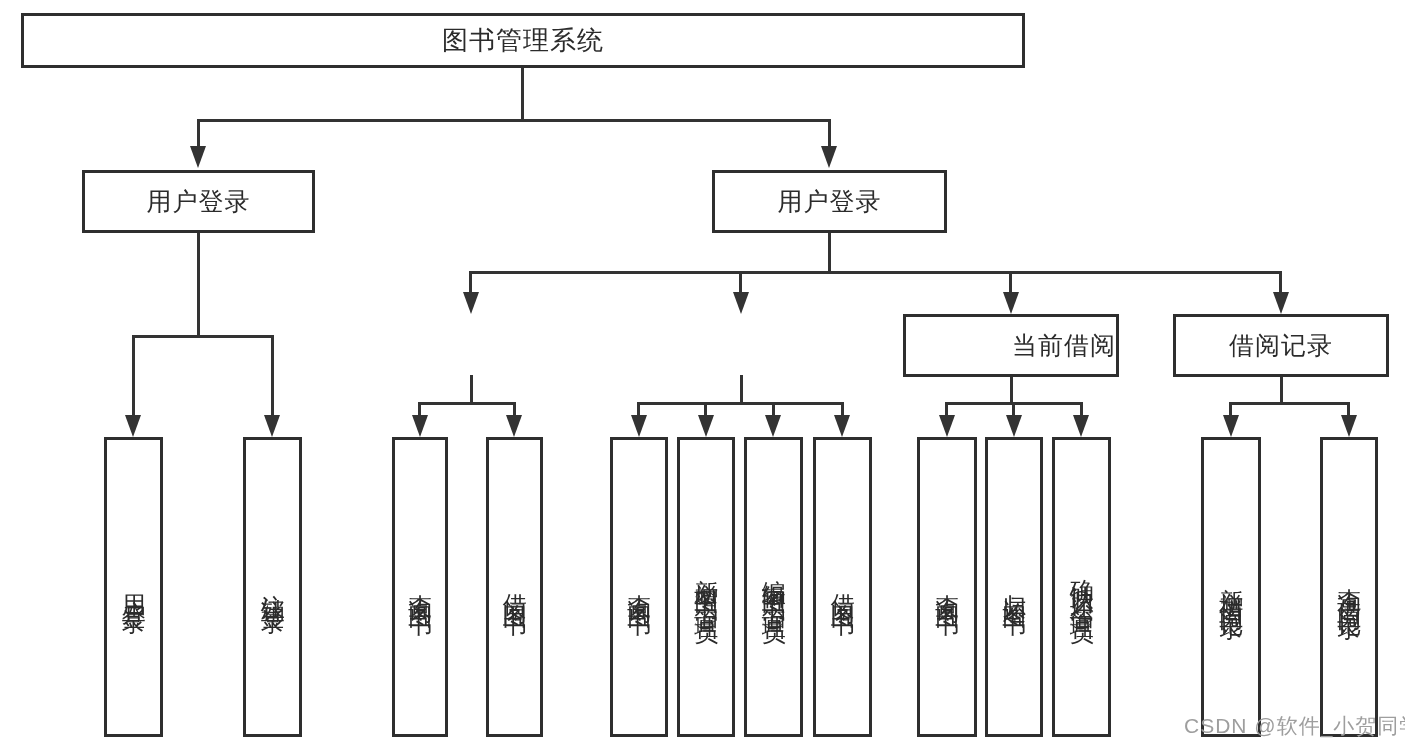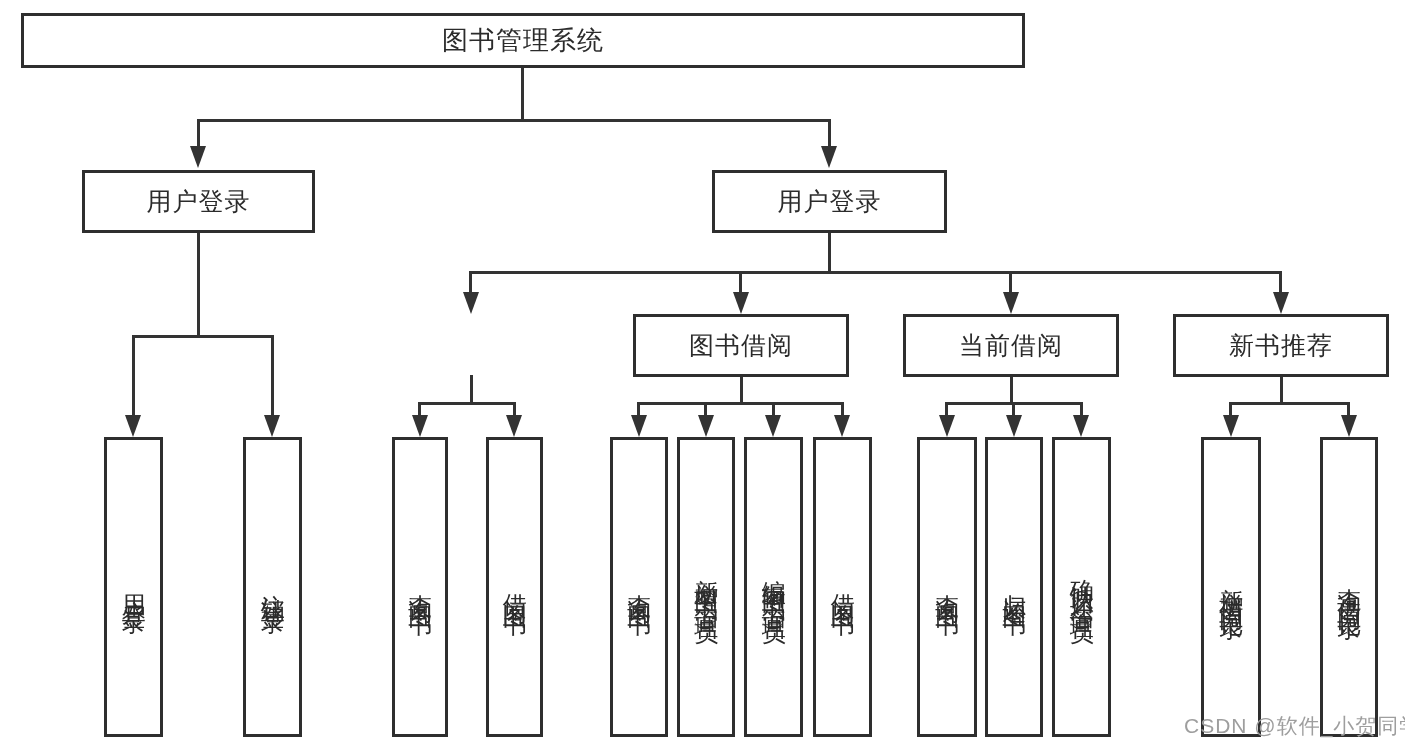--- a/index.html
+++ b/index.html
@@ -130,28 +130,25 @@
     <span>图书管理系统</span>
   </div>
 
   <div class="box mid-box" style="left:82px; top:170px; width:233px; height:63px;">
     <span>用户登录</span>
   </div>
   <div class="box mid-box" style="left:712px; top:170px; width:235px; height:63px;">
     <span>用户登录</span>
   </div>
 
-  <div class="box mid-box" style="left:633px; top:314px; width:216px; height:63px;">
-    <span>图书借阅</span>
-  </div>
-  <div class="box mid-box" style="left:903px; top:314px; width:216px; height:63px;">
+  <div class="box mid-box" style="left:903px; top:314px; width:216px; height:63px;justify-content:flex-end;">
     <span>当前借阅</span>
   </div>
   <div class="box mid-box" style="left:1173px; top:314px; width:216px; height:63px;">
-    <span>新书推荐</span>
+    <span>借阅记录</span>
   </div>
 
   <div class="vbox" style="left:104px; top:437px; width:59px; height:300px;">
     <span class="vtext">用户登录</span>
   </div>
   <div class="vbox" style="left:243px; top:437px; width:59px; height:300px;">
     <span class="vtext">注销登录</span>
   </div>
 
   <div class="vbox" style="left:392px; top:437px; width:56px; height:300px;">

